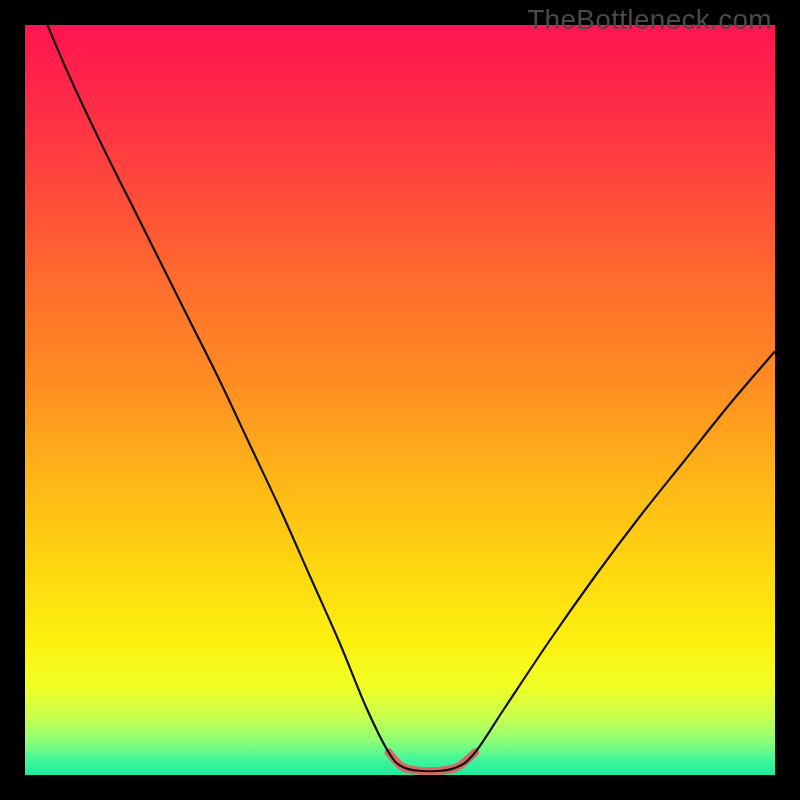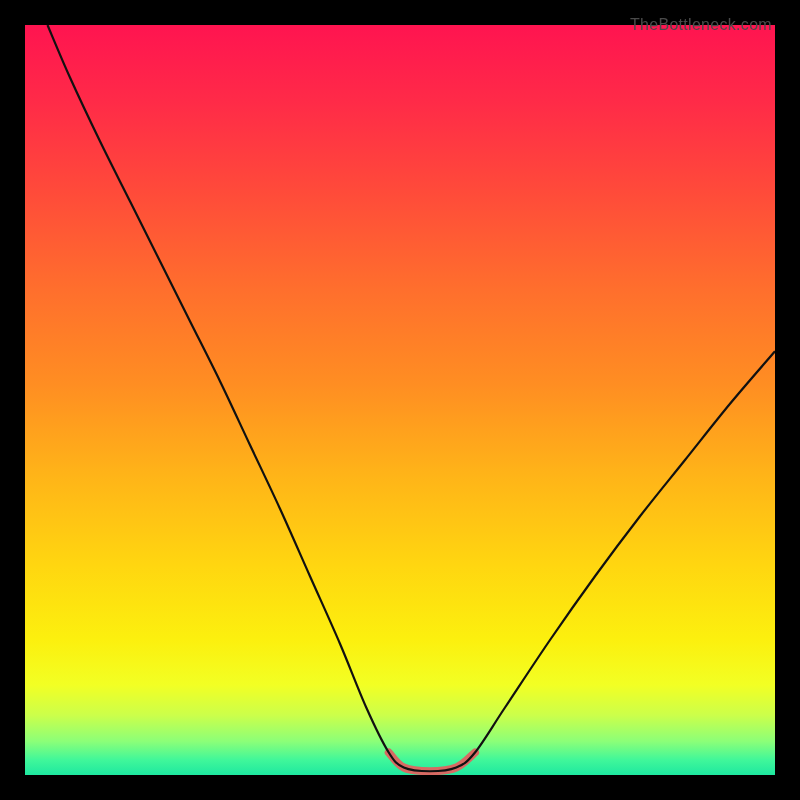--- a/index.html
+++ b/index.html
@@ -34,24 +34,24 @@
   }
   .overlay-svg {
     position: absolute;
     left: 0;
     top: 0;
     width: 100%;
     height: 100%;
   }
   .watermark {
     position: absolute;
-    top: 16px;
+    top: 4px;
     right: 28px;
     color: #4a4a4a;
-    font-size: 16px;
+    font-size: 28px;
     font-weight: 500;
     letter-spacing: 0.3px;
     user-select: none;
   }
 </style>
 </head>
 <body>
 
 <div class="frame">
 

